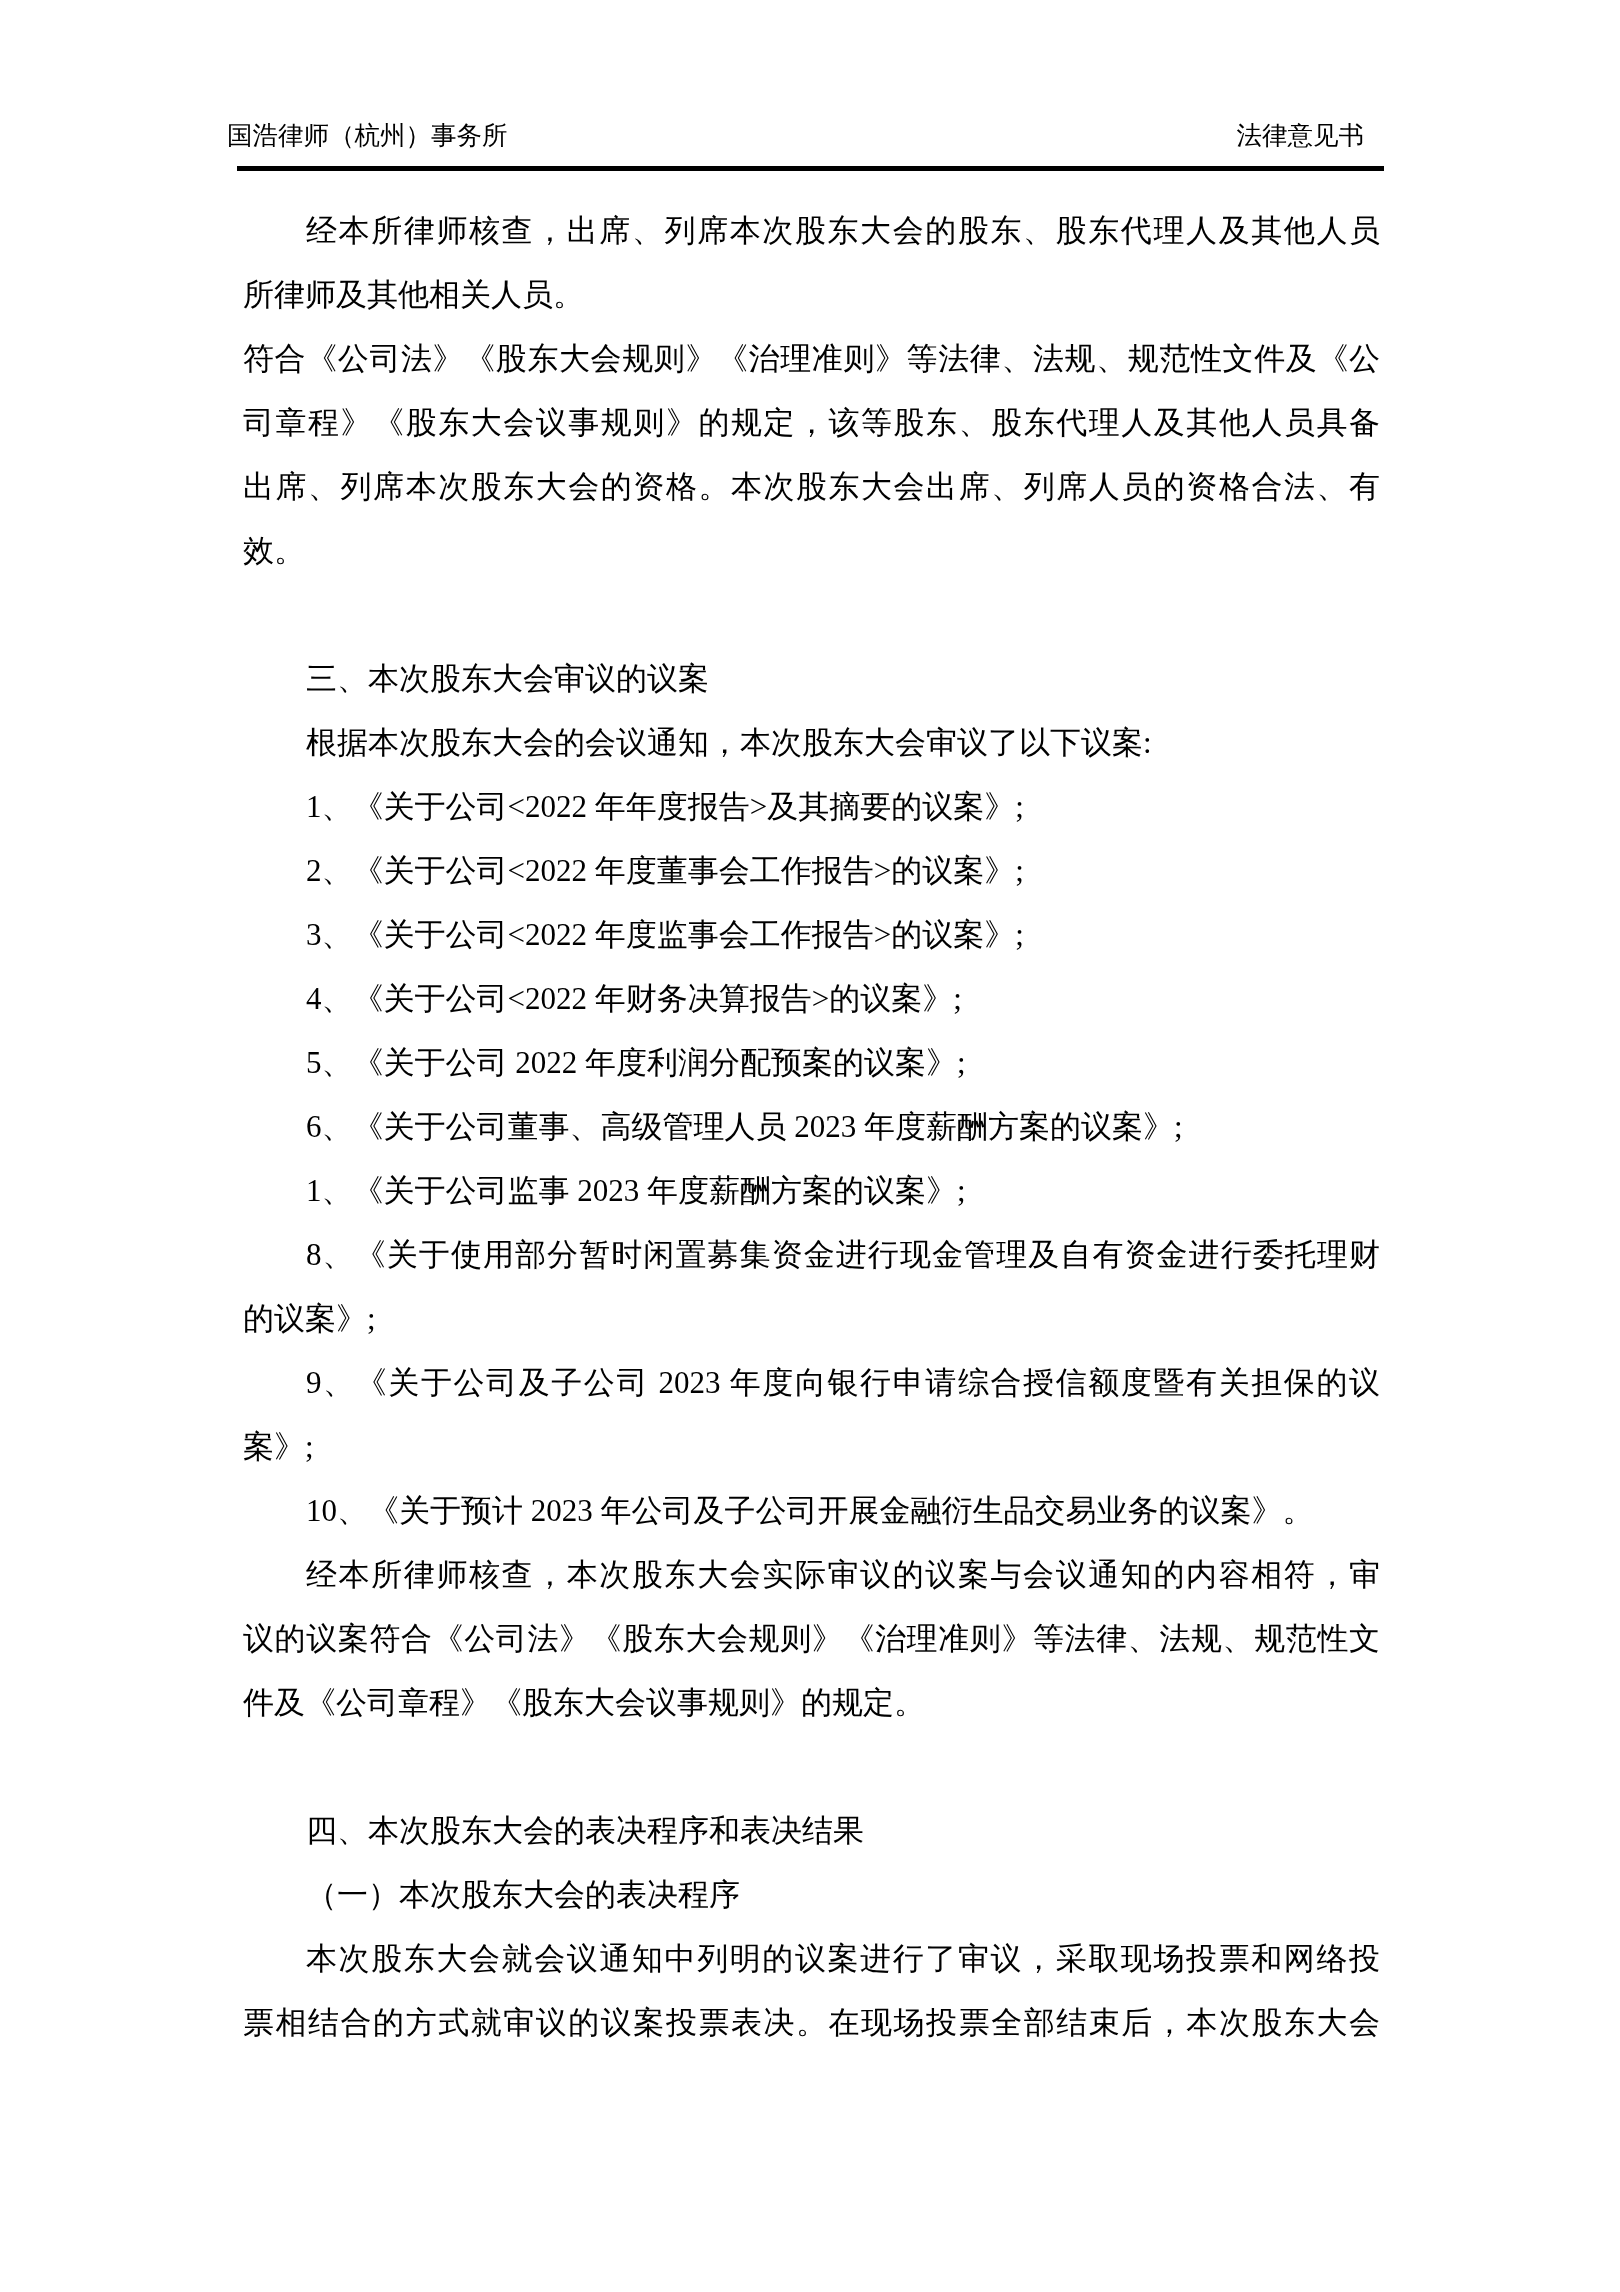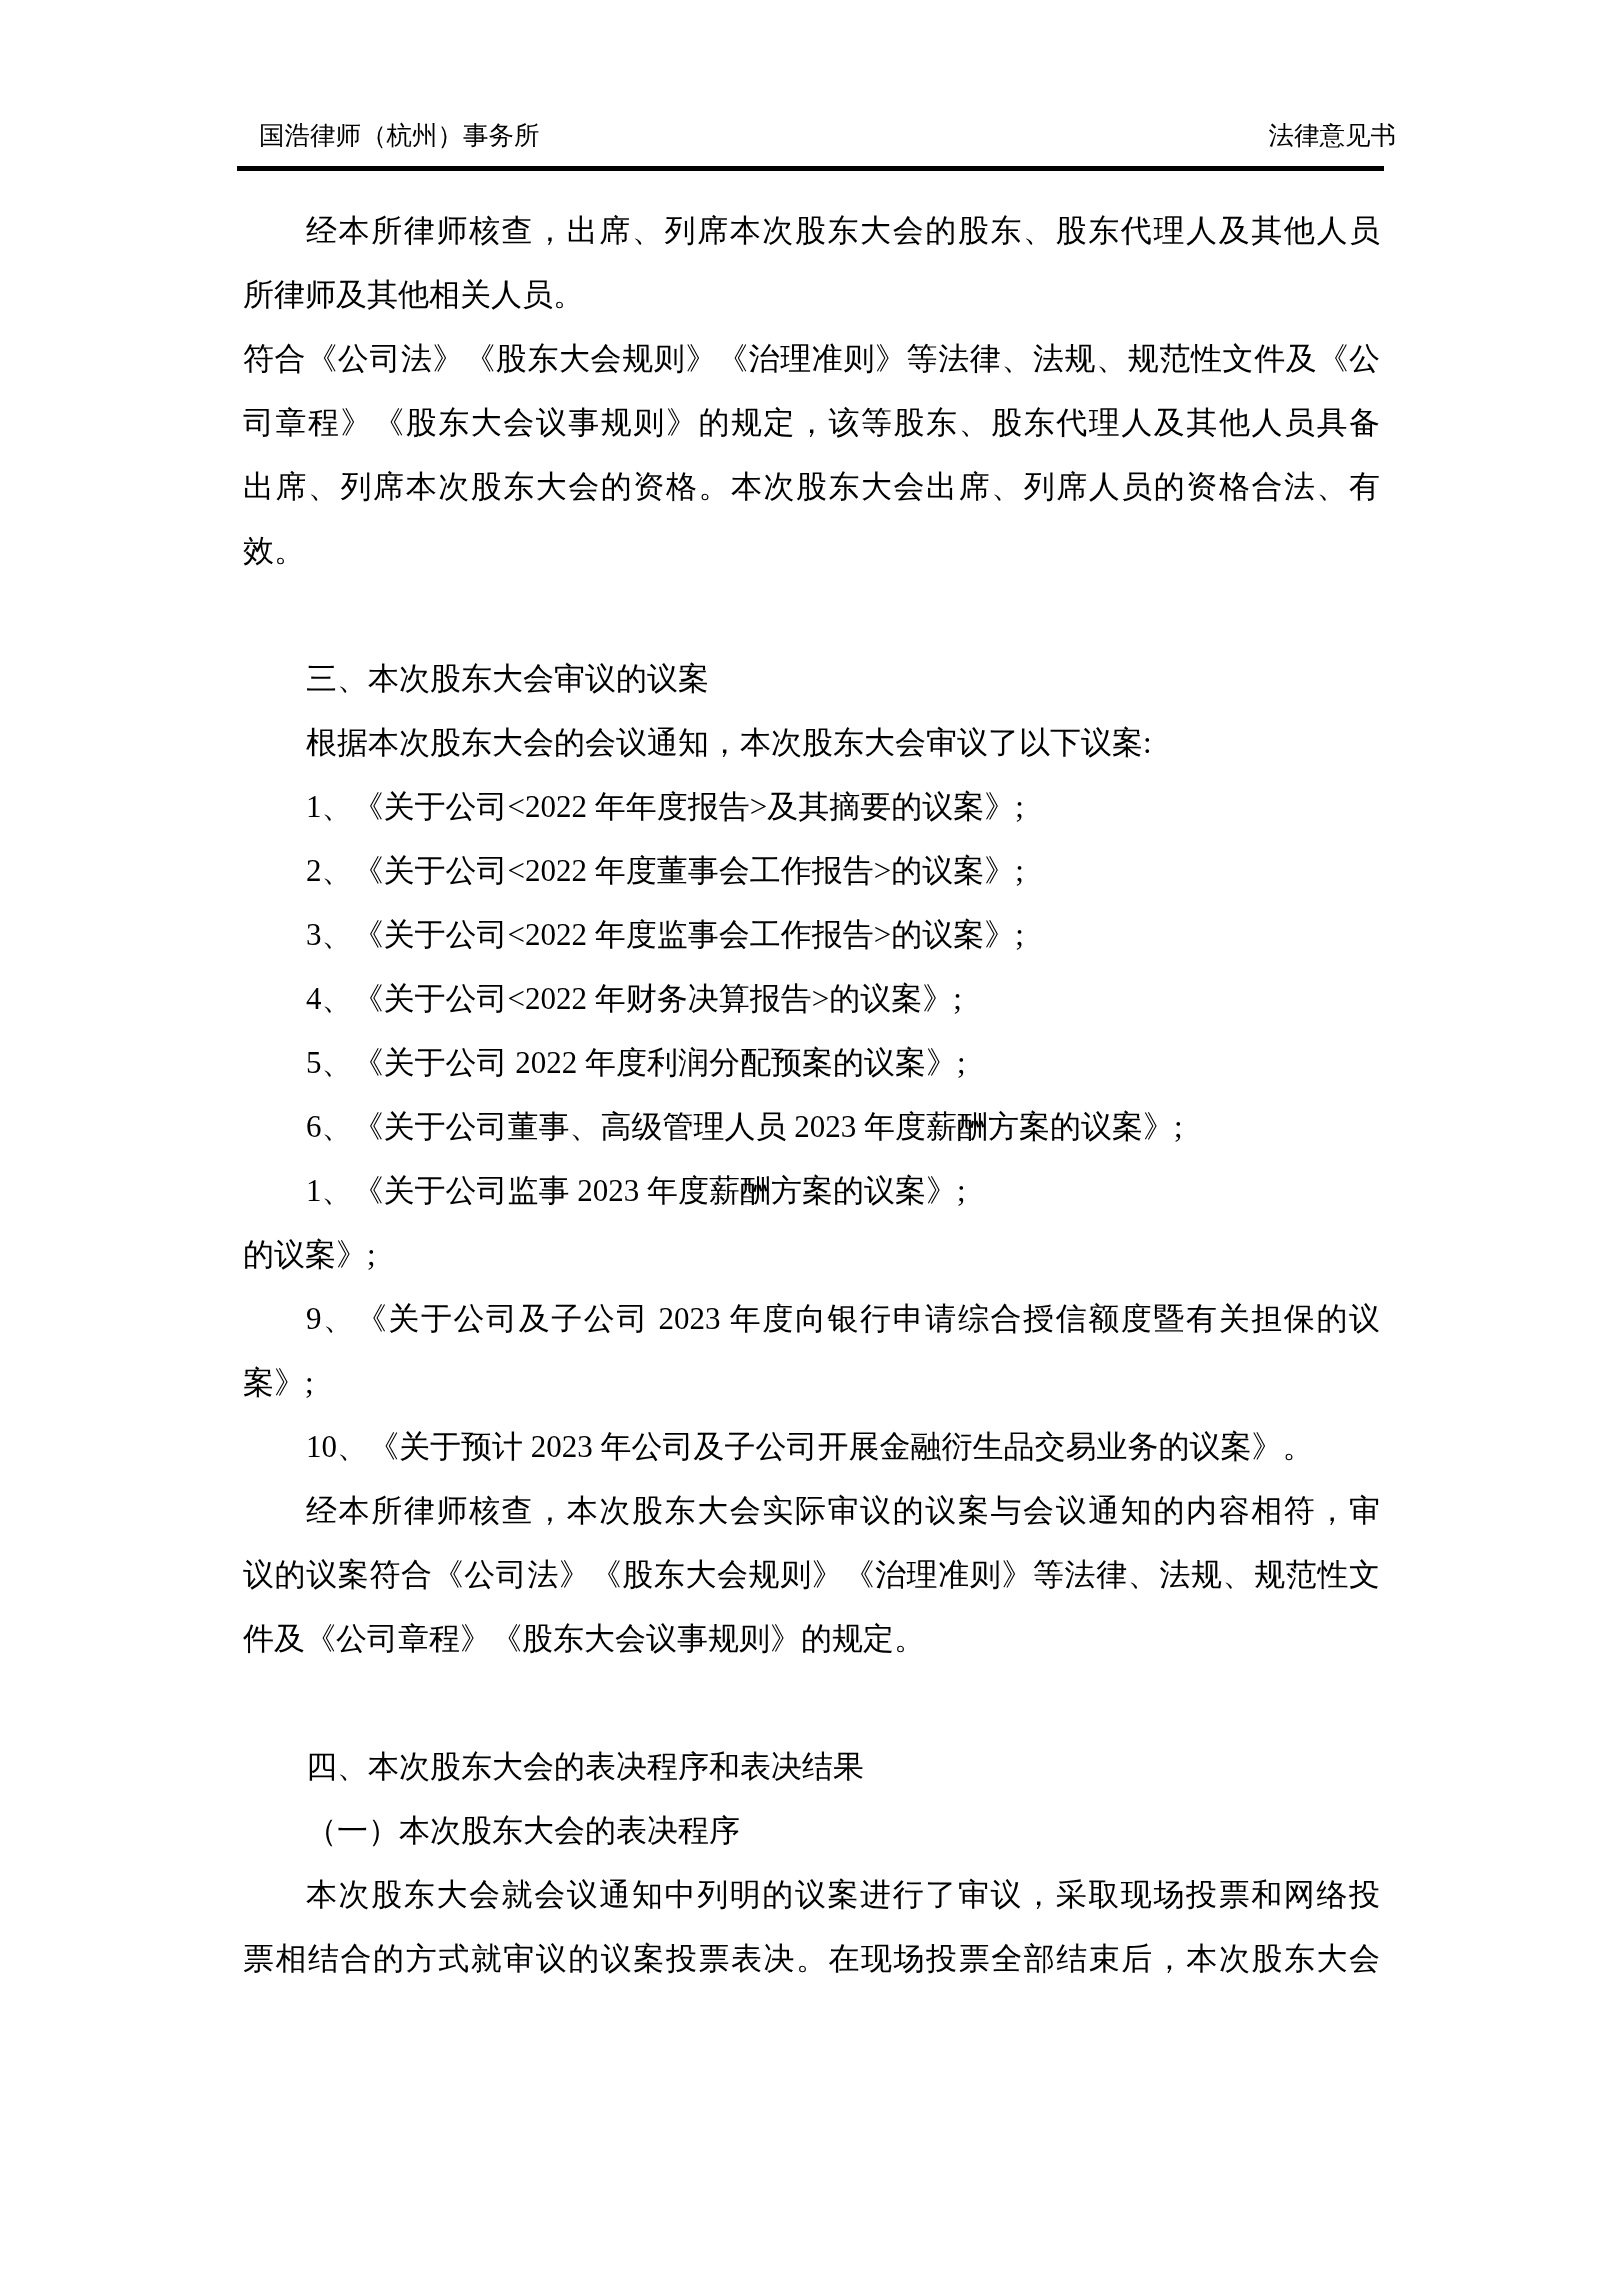--- a/index.html
+++ b/index.html
@@ -11,21 +11,21 @@
     position: relative;
     width: 1620px;
     height: 2293px;
     background: #ffffff;
     color: #000000;
     font-family: "Liberation Serif", "DejaVu Serif", serif;
     overflow: hidden;
   }
   .header {
     position: absolute;
-    left: 259px;
+    left: 227px;
     top: 118px;
     width: 1137px;
     height: 35px;
     display: flex;
     justify-content: space-between;
     align-items: center;
     font-size: 25.5px;
     line-height: 35px;
   }
   .header-rule {
@@ -92,20 +92,21 @@
     <div class="ln heading indent">三、本次股东大会审议的议案</div>
     <div class="ln indent">根据本次股东大会的会议通知，本次股东大会审议了以下议案:</div>
 
     <div class="ln indent">1、《关于公司&lt;2022 年年度报告&gt;及其摘要的议案》;</div>
     <div class="ln indent">2、《关于公司&lt;2022 年度董事会工作报告&gt;的议案》;</div>
     <div class="ln indent">3、《关于公司&lt;2022 年度监事会工作报告&gt;的议案》;</div>
     <div class="ln indent">4、《关于公司&lt;2022 年财务决算报告&gt;的议案》;</div>
     <div class="ln indent">5、《关于公司 2022 年度利润分配预案的议案》;</div>
     <div class="ln indent">6、《关于公司董事、高级管理人员 2023 年度薪酬方案的议案》;</div>
     <div class="ln indent">1、《关于公司监事 2023 年度薪酬方案的议案》;</div>
+    <div class="ln indent fill">8、《关于使用部分暂时闲置募集资金进行现金管理及自有资金进行委托理财</div>
     <div class="ln">的议案》;</div>
     <div class="ln indent fill">9、《关于公司及子公司 2023 年度向银行申请综合授信额度暨有关担保的议</div>
     <div class="ln">案》;</div>
     <div class="ln indent">10、《关于预计 2023 年公司及子公司开展金融衍生品交易业务的议案》。</div>
 
     <div class="ln indent fill">经本所律师核查，本次股东大会实际审议的议案与会议通知的内容相符，审</div>
     <div class="ln fill">议的议案符合《公司法》《股东大会规则》《治理准则》等法律、法规、规范性文</div>
     <div class="ln">件及《公司章程》《股东大会议事规则》的规定。</div>
 
     <div class="spacer"></div>

